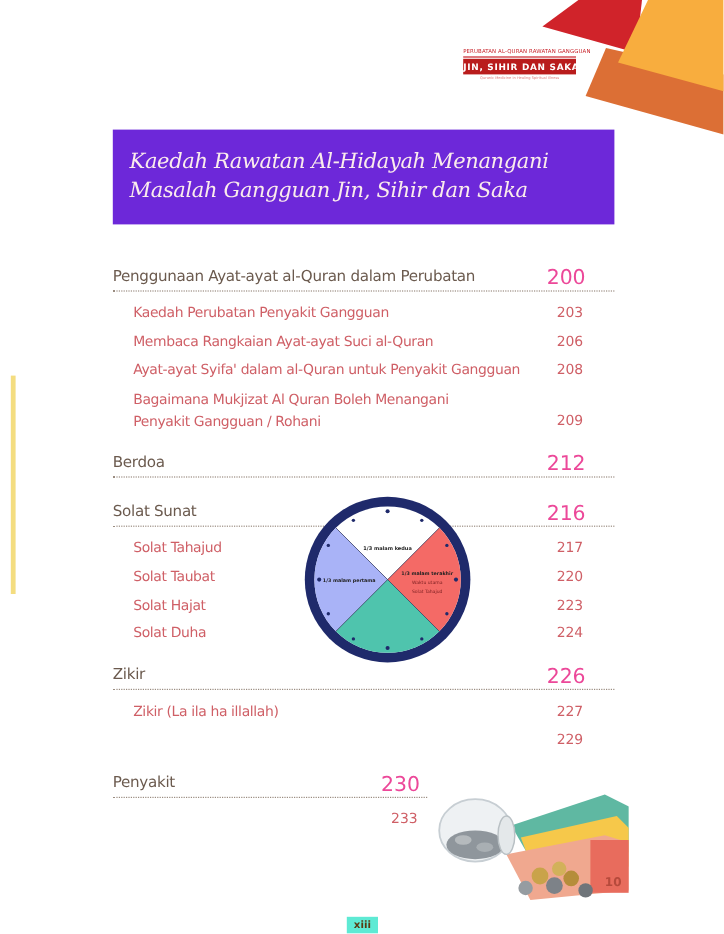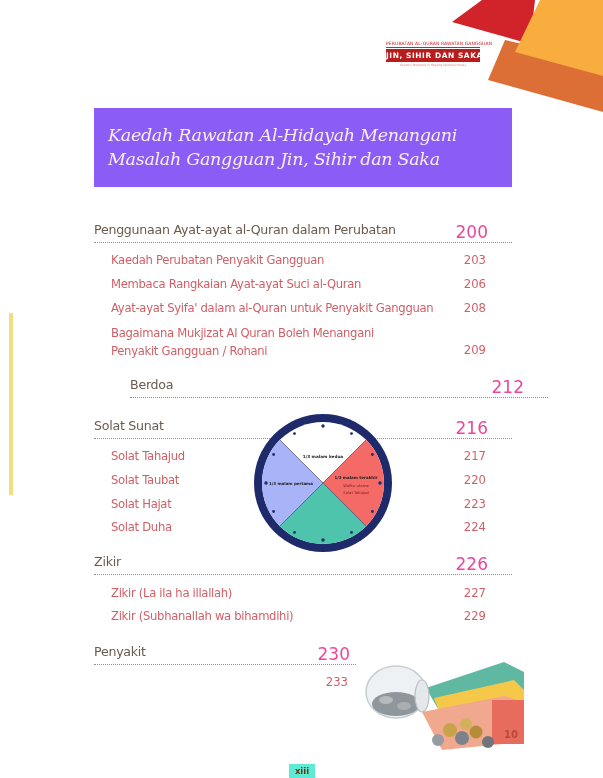--- a/index.html
+++ b/index.html
@@ -2,21 +2,21 @@
 <html><head>
 <meta charset="utf-8">
 <style>
   html,body{margin:0;padding:0;}
   body{width:603px;height:778px;position:relative;background:#ffffff;overflow:hidden;font-family:"DejaVu Sans",sans-serif;}
   .shapes svg{position:absolute;left:0;top:0;}
   .brand{position:absolute;left:386px;top:41px;width:94px;text-align:center;}
   .brand .sup{font-size:4.5px;color:#c8242b;letter-spacing:0.1px;border-bottom:0.6px solid #c8242b;padding-bottom:1px;white-space:nowrap;}
   .brand .main{background:#b91c1c;color:#fff;font-family:"DejaVu Sans",sans-serif;font-weight:bold;font-size:7.4px;letter-spacing:0.6px;padding:2px 0 2px;margin-top:1px;white-space:nowrap;}
   .brand .sub{font-size:3px;color:#e08080;margin-top:1px;white-space:nowrap;}
-  .title-box{position:absolute;left:94px;top:108px;width:418px;height:79px;background:#8b5cf6;}
+  .title-box{position:absolute;left:94px;top:108px;width:418px;height:79px;background:#6d28d9;}
   .title-box .t{position:absolute;left:14px;top:15px;width:400px;color:#fbecec;font-family:"DejaVu Serif",serif;font-style:italic;font-size:17.5px;line-height:24px;letter-spacing:-0.3px;}
   .toc-row{position:absolute;left:94px;width:418px;height:20px;}
   .toc-row .lbl{position:absolute;left:0;top:0;font-family:"DejaVu Sans",sans-serif;font-size:12.6px;color:#6b5a4e;white-space:nowrap;letter-spacing:-0.25px;}
   .toc-row .pg{position:absolute;right:24px;top:0;font-family:"DejaVu Sans",sans-serif;font-size:17px;color:#ec4899;}
   .toc-row.main{border-bottom:1px dotted #9a8c80;}
   .toc-row.sub .lbl{left:17px;font-size:11.6px;color:#cf5f66;letter-spacing:-0.3px;}
   .toc-row.sub .pg{font-size:11.6px;color:#cf5f66;right:26px;}
   .toc-row.sub .lbl.two{line-height:18px;top:-4px;}
   .side-bar{position:absolute;left:9px;top:313px;width:4px;height:182px;background:#f4dd80;}
   .clock{position:absolute;left:253px;top:413px;}
@@ -60,21 +60,21 @@
 </div>
 <div class="toc-row sub" style="top:301px;">
   <span class="lbl">Ayat-ayat Syifa' dalam al-Quran untuk Penyakit Gangguan</span>
   <span class="pg">208</span>
 </div>
 <div class="toc-row sub" style="top:328px;height:36px;">
   <span class="lbl two"><span>Bagaimana Mukjizat Al Quran Boleh Menangani</span><br><span>Penyakit Gangguan / Rohani</span></span>
   <span class="pg" style="top:15px;">209</span>
 </div>
 
-<div class="toc-row main" style="top:377px;margin-left:36px;">
+<div class="toc-row main" style="top:377px;">
   <span class="lbl">Berdoa</span>
   <span class="pg">212</span>
 </div>
 
 <div class="toc-row main" style="top:418px;">
   <span class="lbl">Solat Sunat</span>
   <span class="pg">216</span>
 </div>
 <div class="toc-row sub" style="top:449px;">
   <span class="lbl">Solat Tahajud</span>
@@ -95,21 +95,20 @@
 
 <div class="toc-row main" style="top:554px;">
   <span class="lbl">Zikir</span>
   <span class="pg">226</span>
 </div>
 <div class="toc-row sub" style="top:586px;">
   <span class="lbl">Zikir (La ila ha illallah)</span>
   <span class="pg">227</span>
 </div>
 <div class="toc-row sub" style="top:609px;">
-  <span class="lbl">Zikir (Subhanallah wa bihamdihi)</span>
   <span class="pg">229</span>
 </div>
 
 <div class="toc-row main" style="top:644px;width:262px;">
   <span class="lbl">Penyakit</span>
   <span class="pg" style="right:6px;">230</span>
 </div>
 <div class="toc-row sub" style="top:675px;width:262px;">
   <span class="pg" style="right:8px;">233</span>
 </div>

